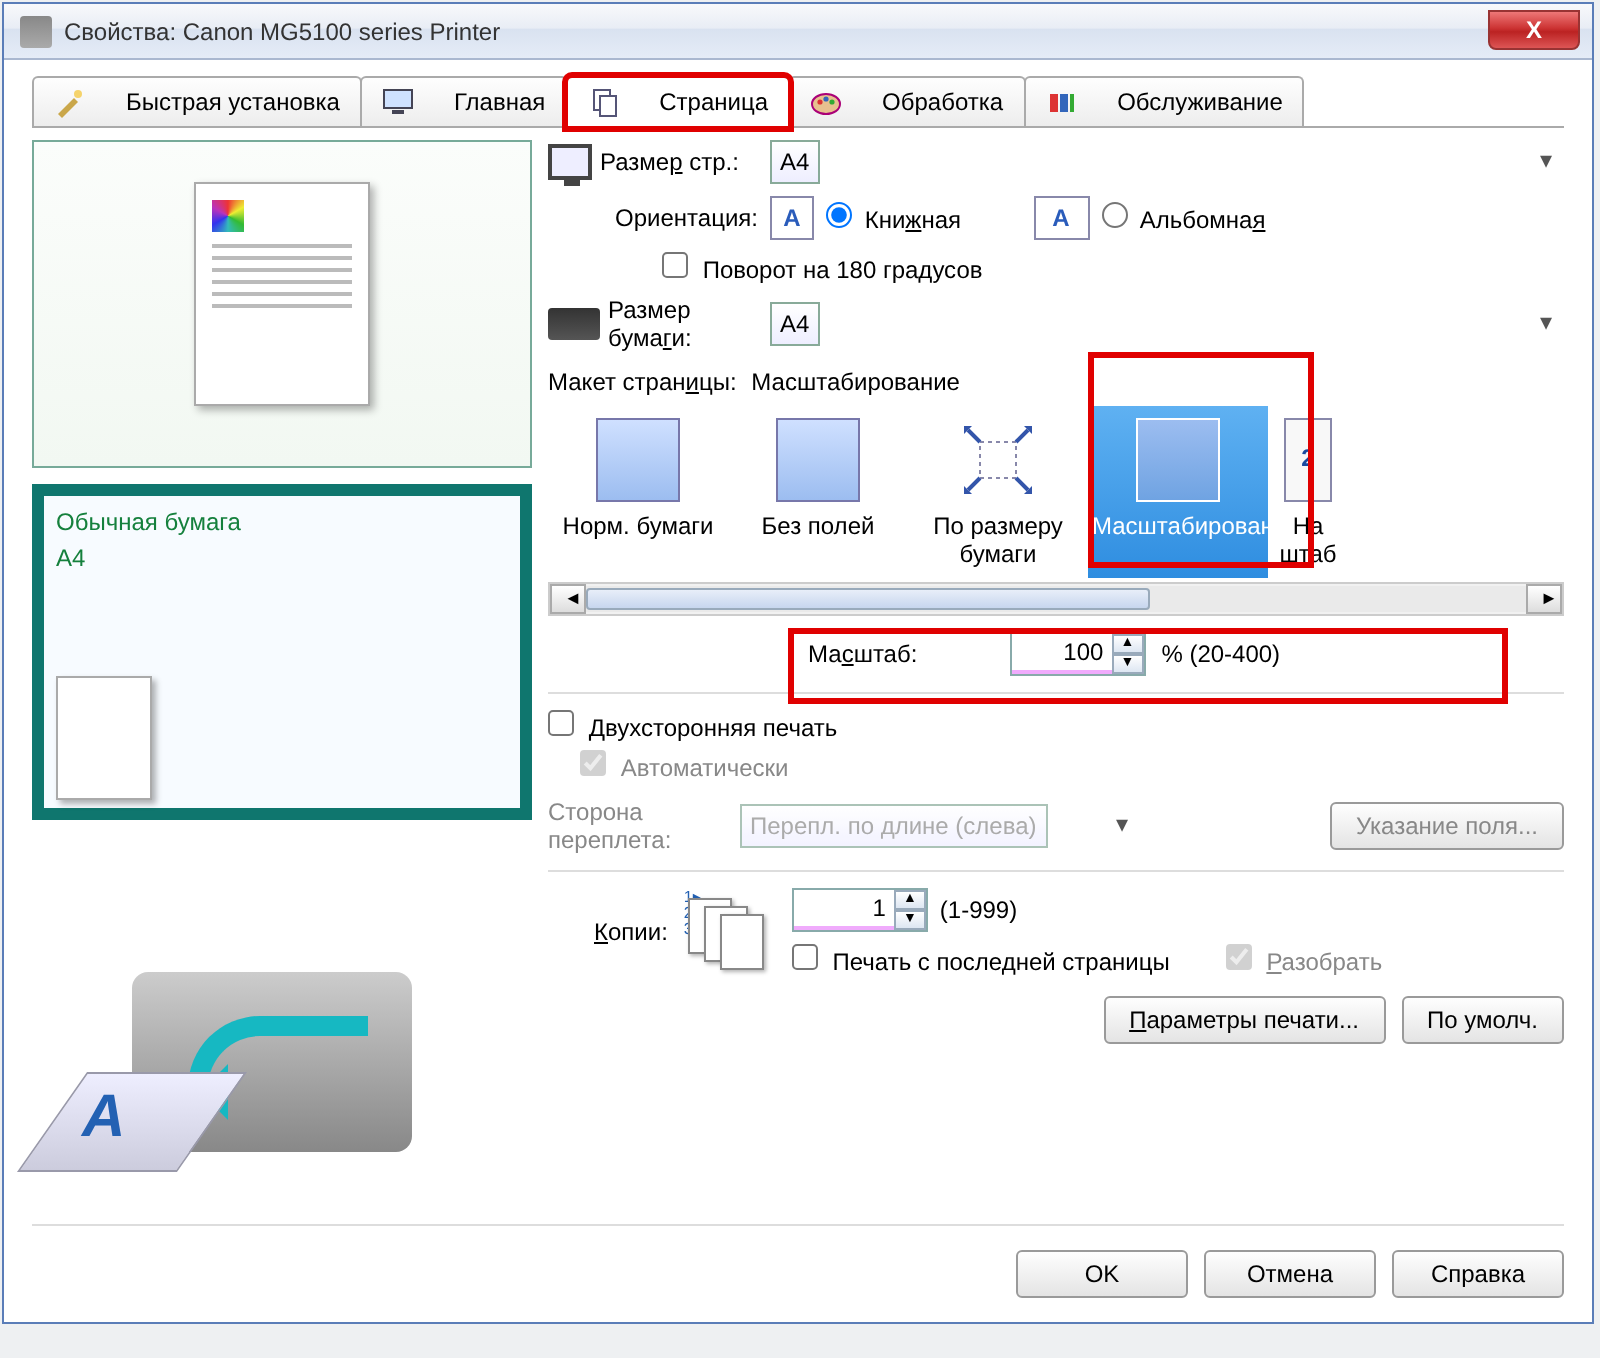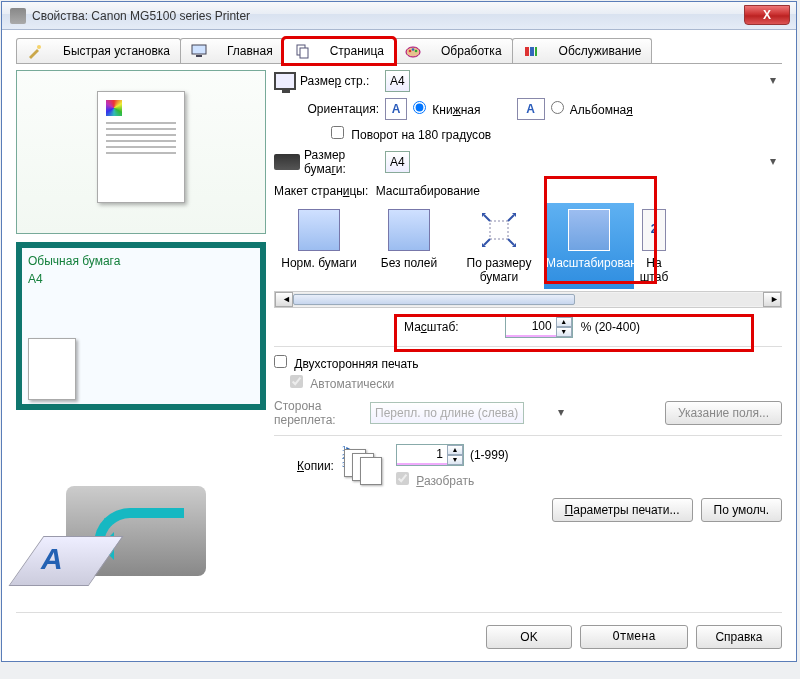--- a/index.html
+++ b/index.html
@@ -380,31 +380,32 @@
               <div class="spin">
                 <input value="1" style="">
                 <div class="spin-btns">
                   <button>▲</button>
                   <button>▼</button>
                 </div>
               </div>
               <span>(1-999)</span>
             </div>
             <div style="display:flex; gap:28px; margin-top:6px; align-items:center;">
+              <label><input type="checkbox" style=""> <span>Печать с последней страницы</span></label>
               <label class="grey"><input type="checkbox" checked="" disabled="" style=""> <span><span class="und">Р</span>азобрать</span></label>
             </div>
           </div>
         </div>
 
         <div class="footer-btns">
           <button class="btn"><span class="und">П</span>араметры печати...</button>
           <button class="btn">По умолч.</button>
         </div>
       </div>
     </div>
 
     <div class="dialog-footer">
       <button class="btn" style="width:86px;">OK</button>
-      <button class="btn" style="width:108px;font-family:Liberation Mono, monospace;">Отмена</button>
+      <button class="btn" style="width:86px;">Отмена</button>
       <button class="btn" style="width:86px;">Справка</button>
     </div>
   </div>
 </div>
 
 </body></html>

